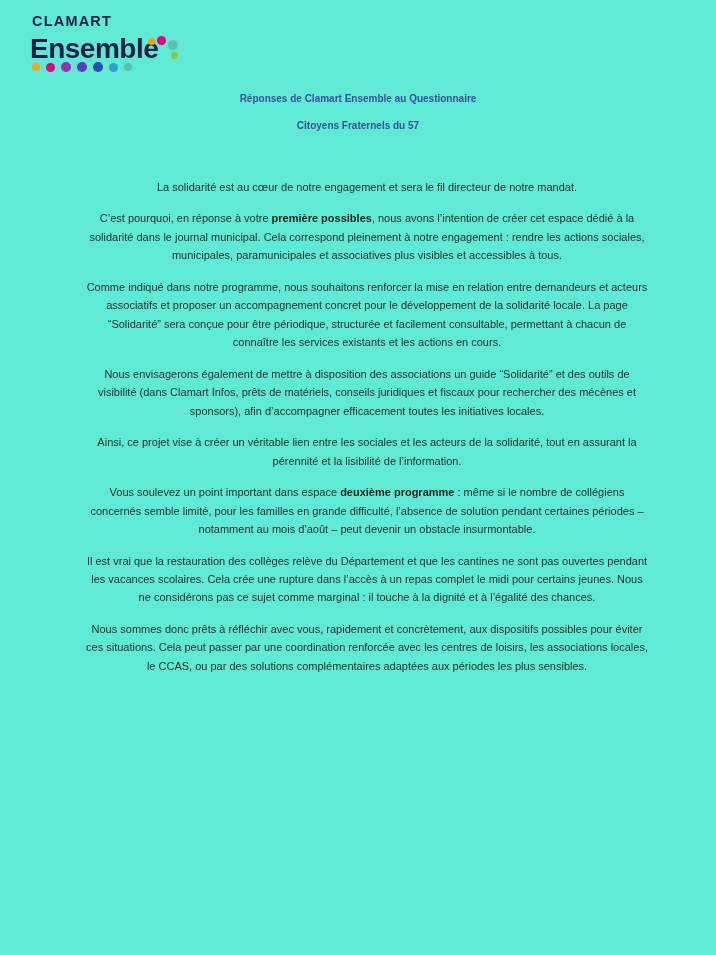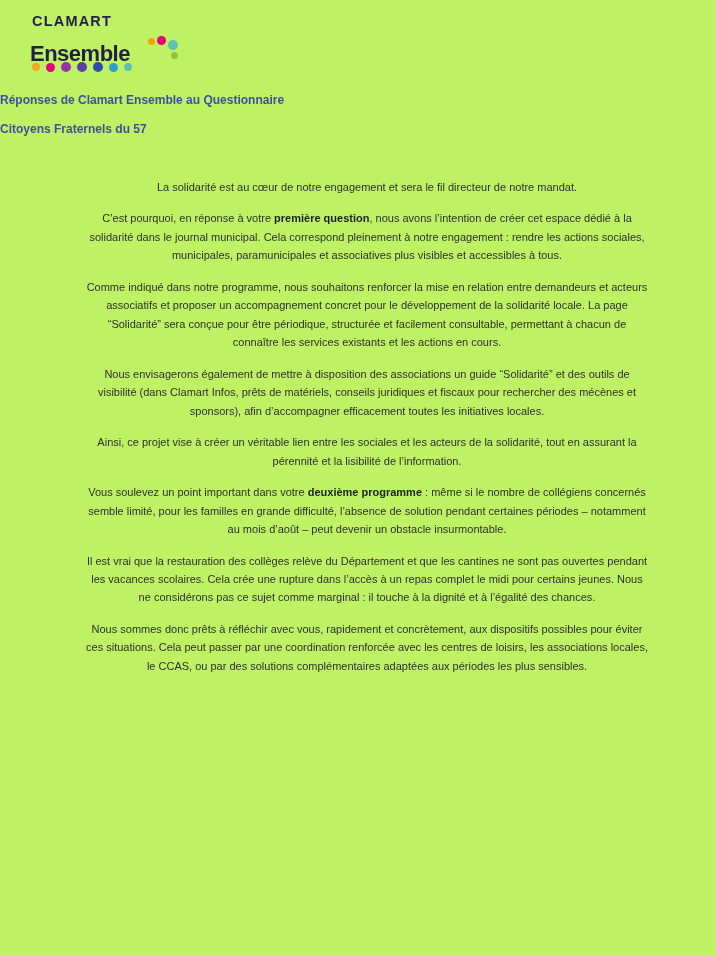--- a/index.html
+++ b/index.html
@@ -13,21 +13,21 @@
     font-family: "Liberation Sans", sans-serif;
     color: #2b2b2b;
     overflow: hidden;
     position: relative;
   }
 
   .page {
     position: relative;
     width: 716px;
     height: 955px;
-    background: #bef264;
+    background: #5eead4;
     box-sizing: border-box;
   }
 
   
   .logo-block {
     position: absolute;
     top: 14px;
     left: 30px;
     width: 150px;
   }
@@ -36,25 +36,25 @@
     font-weight: bold;
     font-size: 14.5px;
     letter-spacing: 1.2px;
     color: #231f45;
     line-height: 1;
     margin-left: 2px;
   }
   .logo-ensemble {
     font-family: "Liberation Sans", sans-serif;
     font-weight: bold;
-    font-size: 22px;
+    font-size: 28px;
     letter-spacing: -0.5px;
     color: #231f45;
     line-height: 1.05;
-    margin-top: 13px;
+    margin-top: 5px;
     position: relative;
     display: inline-block;
   }
   .logo-dots-arc {
     position: absolute;
     top: 22px;
     left: 118px;
     width: 32px;
     height: 30px;
   }
@@ -87,23 +87,23 @@
   .row-d5 { width: 10px; height: 10px; background: #2b4fae; }
   .row-d6 { width: 9px;  height: 9px;  background: #2f9fd0; }
   .row-d7 { width: 8px;  height: 8px;  background: #5bc2b1; }
 
   
   .doc-title {
     position: absolute;
     top: 92px;
     left: 0;
     width: 716px;
-    text-align: left;
+    text-align: center;
     color: #3d4fa1;
-    font-size: 12px;
+    font-size: 10px;
     font-weight: bold;
     line-height: 1.45;
   }
   .doc-title .line2 {
     display: block;
     margin-top: 12px;
   }
 
   
   .body-text {
@@ -147,22 +147,22 @@
     </div>
   </div>
 
   <div class="doc-title">
     <span>Réponses de Clamart Ensemble au Questionnaire</span>
     <span class="line2">Citoyens Fraternels du 57</span>
   </div>
 
   <div class="body-text">
       <p class="para"><span>La solidarité est au cœur de notre engagement et sera le fil directeur de notre mandat.</span></p>
-      <p class="para"><span>C’est pourquoi, en réponse à votre </span><b>première question</b><span>, nous avons l’intention de créer cet espace dédié à la solidarité dans le journal municipal. Cela correspond pleinement à notre engagement : rendre les actions sociales, municipales, paramunicipales et associatives plus visibles et accessibles à tous.</span></p>
+      <p class="para"><span>C’est pourquoi, en réponse à votre </span><b>première possibles</b><span>, nous avons l’intention de créer cet espace dédié à la solidarité dans le journal municipal. Cela correspond pleinement à notre engagement : rendre les actions sociales, municipales, paramunicipales et associatives plus visibles et accessibles à tous.</span></p>
       <p class="para"><span>Comme indiqué dans notre programme, nous souhaitons renforcer la mise en relation entre demandeurs et acteurs associatifs et proposer un accompagnement concret pour le développement de la solidarité locale. La page “Solidarité” sera conçue pour être périodique, structurée et facilement consultable, permettant à chacun de connaître les services existants et les actions en cours.</span></p>
       <p class="para"><span>Nous envisagerons également de mettre à disposition des associations un guide “Solidarité” et des outils de visibilité (dans Clamart Infos, prêts de matériels, conseils juridiques et fiscaux pour rechercher des mécènes et sponsors), afin d’accompagner efficacement toutes les initiatives locales.</span></p>
       <p class="para"><span>Ainsi, ce projet vise à créer un véritable lien entre les sociales et les acteurs de la solidarité, tout en assurant la pérennité et la lisibilité de l’information.</span></p>
-      <p class="para"><span>Vous soulevez un point important dans votre </span><b>deuxième programme</b><span> : même si le nombre de collégiens concernés semble limité, pour les familles en grande difficulté, l’absence de solution pendant certaines périodes – notamment au mois d’août – peut devenir un obstacle insurmontable.</span></p>
+      <p class="para"><span>Vous soulevez un point important dans espace </span><b>deuxième programme</b><span> : même si le nombre de collégiens concernés semble limité, pour les familles en grande difficulté, l’absence de solution pendant certaines périodes – notamment au mois d’août – peut devenir un obstacle insurmontable.</span></p>
       <p class="para"><span>Il est vrai que la restauration des collèges relève du Département et que les cantines ne sont pas ouvertes pendant les vacances scolaires. Cela crée une rupture dans l’accès à un repas complet le midi pour certains jeunes. Nous ne considérons pas ce sujet comme marginal : il touche à la dignité et à l’égalité des chances.</span></p>
       <p class="para"><span>Nous sommes donc prêts à réfléchir avec vous, rapidement et concrètement, aux dispositifs possibles pour éviter ces situations. Cela peut passer par une coordination renforcée avec les centres de loisirs, les associations locales, le CCAS, ou par des solutions complémentaires adaptées aux périodes les plus sensibles.</span></p>
     </div>
 
 </div>
 
 </body></html>

